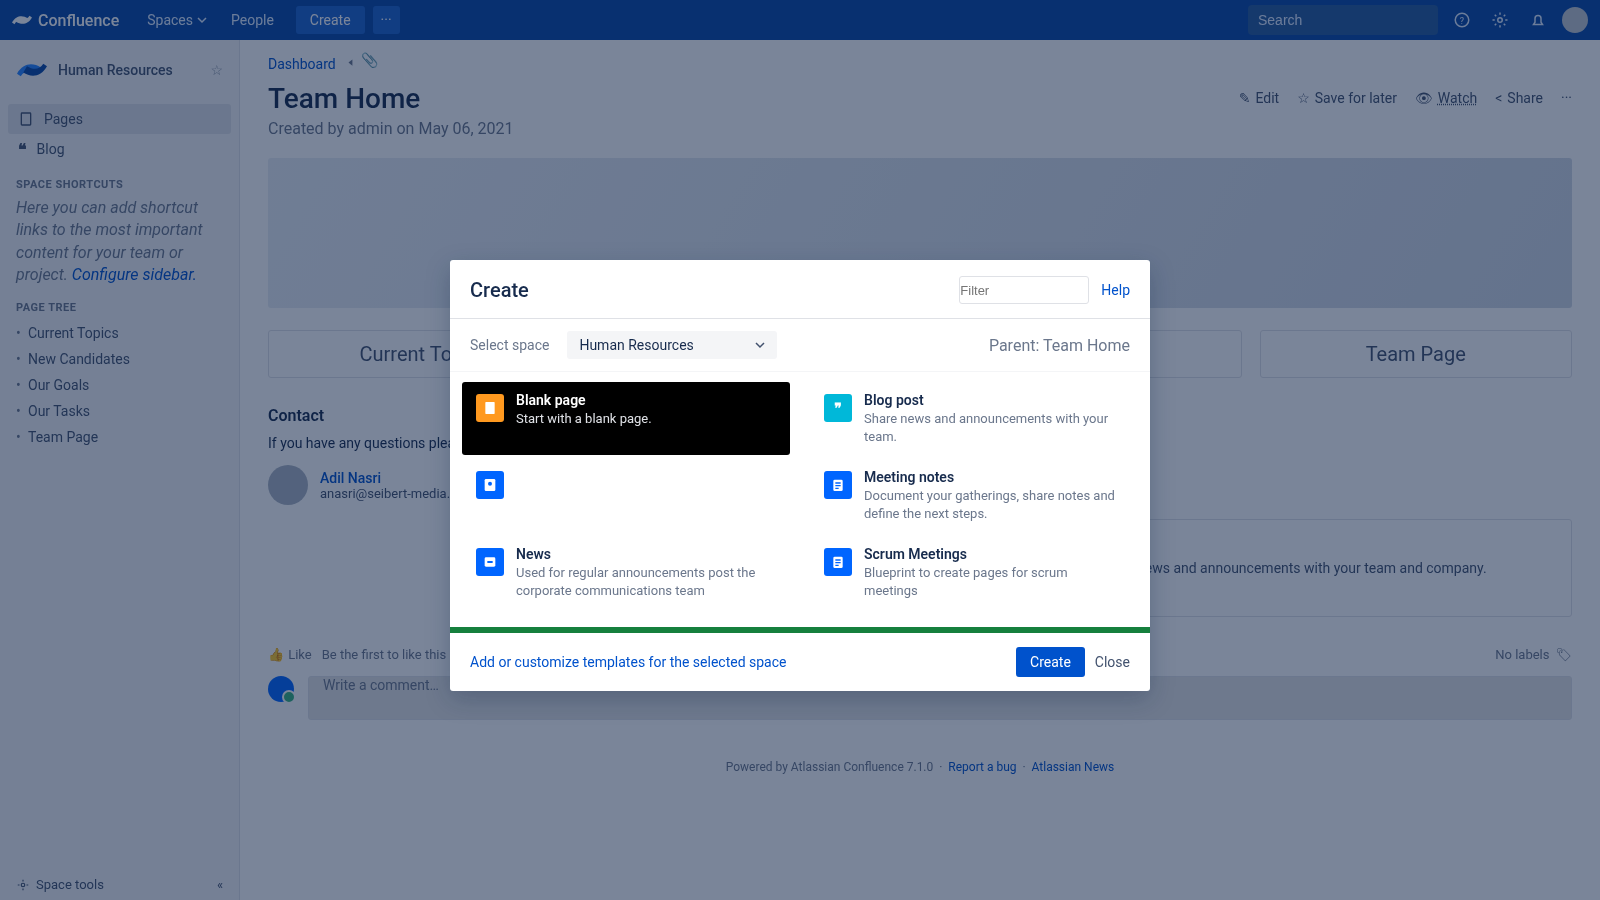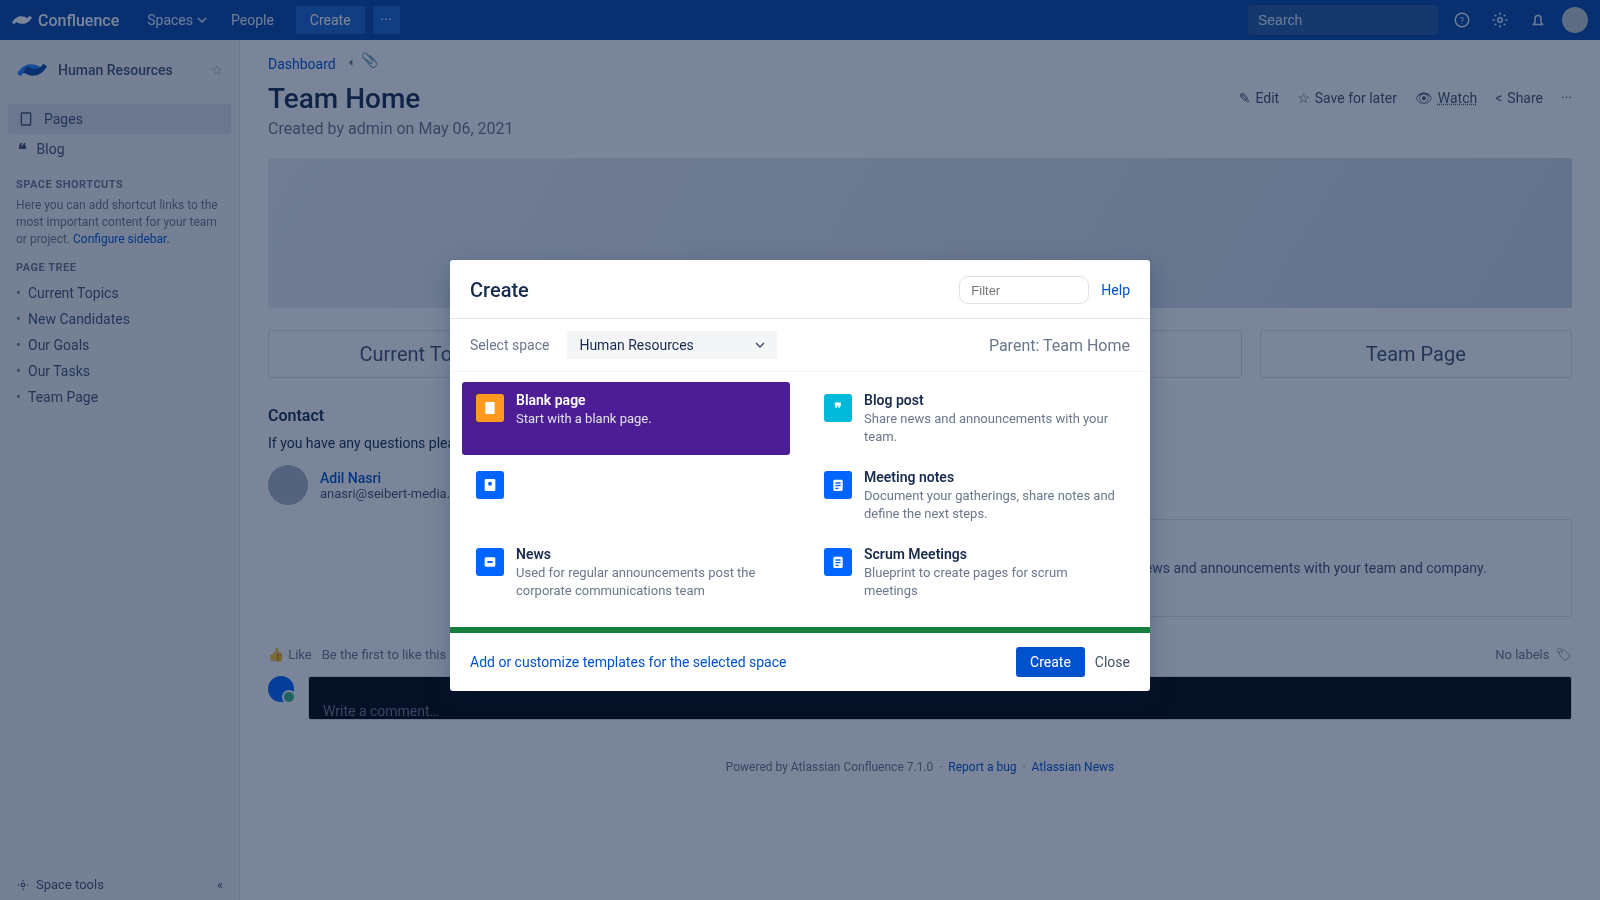--- a/index.html
+++ b/index.html
@@ -25,21 +25,21 @@
   .layout { display: flex; height: calc(100% - 40px); }
   .sidebar { width: 240px; background: #f4f5f7; border-right: 1px solid #dfe1e6; display: flex; flex-direction: column; position: relative; }
   .sidebar-header { display: flex; align-items: center; gap: 10px; padding: 14px 16px; }
   .sidebar-header .space-icon { width: 32px; height: 32px; border-radius: 3px; display: flex; align-items: center; justify-content: center; }
   .sidebar-header .space-name { font-weight: 500; color: #42526e; }
   .sidebar-header .star { margin-left: auto; color: #8993a4; cursor: pointer; }
   .sidebar-section { padding: 4px 8px; }
   .sidebar-item { display: flex; align-items: center; gap: 10px; height: 30px; padding: 0 10px; border-radius: 3px; color: #42526e; cursor: pointer; }
   .sidebar-item.active { background: #dfe1e6; }
   .sidebar-label { font-size: 11px; font-weight: 700; color: #6b778c; letter-spacing: 0.5px; padding: 10px 16px 6px; }
-  .sidebar-help { font-size: 12px; color: #6b778c; padding: 0 16px 4px; line-height: 1.4; }
+  .sidebar-help { font-size: 16px; color: #6b778c; padding: 0 16px 4px; line-height: 1.4; font-style: italic; }
   .sidebar-help a { color: #0052cc; }
   .page-tree { padding: 0 16px; }
   .page-tree li { list-style: none; padding: 5px 0 5px 12px; color: #42526e; cursor: pointer; position: relative; font-size: 14px; }
   .page-tree li::before { content: "•"; position: absolute; left: 0; color: #6b778c; }
   .sidebar-footer { margin-top: auto; padding: 8px 16px; display: flex; align-items: center; justify-content: space-between; color: #42526e; font-size: 13px; }
   .sidebar-footer .tools { display: flex; align-items: center; gap: 6px; cursor: pointer; }
   .collapse-handle { position: absolute; right: -4px; top: 50%; width: 8px; height: 30px; cursor: pointer; }
 
   
   .main { flex: 1; overflow: auto; background: #fff; padding: 12px 28px 30px; }
@@ -59,39 +59,39 @@
   .contact .pic { width: 40px; height: 40px; border-radius: 50%; background: #aab4c2; }
   .contact .name { color: #0052cc; font-weight: 500; }
   .contact .mail { color: #42526e; font-size: 13px; }
   .blog-box { border: 1px solid #dfe1e6; border-radius: 3px; padding: 40px 30px; margin-top: 14px; color: #42526e; }
   .like-row { display: flex; align-items: center; gap: 10px; color: #6b778c; margin-top: 30px; font-size: 13px; }
   .like-row .like { display: flex; align-items: center; gap: 4px; cursor: pointer; }
   .like-row .right { margin-left: auto; display: flex; align-items: center; gap: 6px; }
   .comment-row { display: flex; gap: 14px; margin-top: 14px; }
   .comment-row .av { width: 26px; height: 26px; border-radius: 50%; background: #0065ff; position: relative; }
   .comment-row .av::after { content: ""; width: 10px; height: 10px; background: #36b37e; border: 2px solid #fff; border-radius: 50%; position: absolute; bottom: -2px; right: -2px; }
-  .comment-row .input { flex: 1; border: 1px solid #dfe1e6; background: #000000; border-radius: 3px; height: 44px; display: flex; align-items: flex-end; padding: 0 14px; color: #6b778c; }
+  .comment-row .input { flex: 1; border: 1px solid #dfe1e6; background: #e5e5e5; border-radius: 3px; height: 44px; display: flex; align-items: flex-start; padding: 0 14px; color: #6b778c; }
   .page-footer { text-align: center; color: #6b778c; font-size: 12px; margin-top: 40px; }
   .page-footer .brand { margin-top: 18px; display: flex; align-items: center; justify-content: center; gap: 8px; color: #42526e; font-size: 18px; font-weight: 600; letter-spacing: 1px; }
   .position-wrap { position: relative; }
 
   
   .overlay { position: fixed; inset: 0; background: rgba(9,30,66,0.54); display: flex; align-items: flex-start; justify-content: center; padding-top: 260px; }
   .dialog { width: 700px; background: #fff; border-radius: 3px; box-shadow: 0 8px 24px rgba(9,30,66,0.25); }
   .dlg-head { display: flex; align-items: center; padding: 16px 20px 14px; border-bottom: 1px solid #dfe1e6; gap: 12px; }
   .dlg-head h2 { font-size: 20px; font-weight: 500; flex: 1; }
-  .dlg-head input { border: 1px solid #dfe1e6; border-radius: 9px; height: 28px; padding: 0 11px; width: 130px; font-size: 13px; }
+  .dlg-head input { border: 1px solid #dfe1e6; border-radius: 3px; height: 28px; padding: 0 0; width: 130px; font-size: 13px; }
   .dlg-head .help { color: #0052cc; font-size: 14px; }
   .dlg-sel { display: flex; align-items: center; padding: 12px 20px; border-bottom: 1px solid #f4f5f7; }
   .dlg-sel label { color: #6b778c; font-size: 14px; margin-right: 18px; }
   .dlg-sel .select { background: #f4f5f7; border-radius: 3px; padding: 6px 12px; min-width: 210px; color: #172b4d; font-size: 14px; display: flex; justify-content: space-between; align-items: center; cursor: pointer; }
   .dlg-sel .parent { margin-left: auto; color: #6b778c; font-size: 16px; }
   .tpl-grid { display: grid; grid-template-columns: 1fr 1fr; gap: 4px 20px; padding: 10px 12px 18px; }
   .tpl { display: flex; gap: 12px; padding: 10px 14px; border-radius: 3px; cursor: pointer; }
-  .tpl.selected { background: #4c1d95; color: #fff; }
+  .tpl.selected { background: #000000; color: #fff; }
   .tpl .ticon { width: 28px; height: 28px; border-radius: 3px; display: flex; align-items: center; justify-content: center; color: #fff; flex-shrink: 0; margin-top: 2px; }
   .tpl .ti-orange { background: #ff991f; }
   .tpl .ti-teal   { background: #00b8d9; }
   .tpl .ti-blue   { background: #0065ff; }
   .tpl .meta h4 { font-size: 14px; font-weight: 600; }
   .tpl .meta p  { font-size: 13px; color: #6b778c; line-height: 1.35; margin-top: 2px; }
   .tpl.selected .meta p { color: #dfe1e6; }
   .dlg-foot { border-top: 6px solid #15803d; padding: 14px 20px; display: flex; align-items: center; }
   .dlg-foot .custom { color: #0052cc; font-size: 14px; }
   .dlg-foot .actions { margin-left: auto; display: flex; gap: 10px; align-items: center; }

